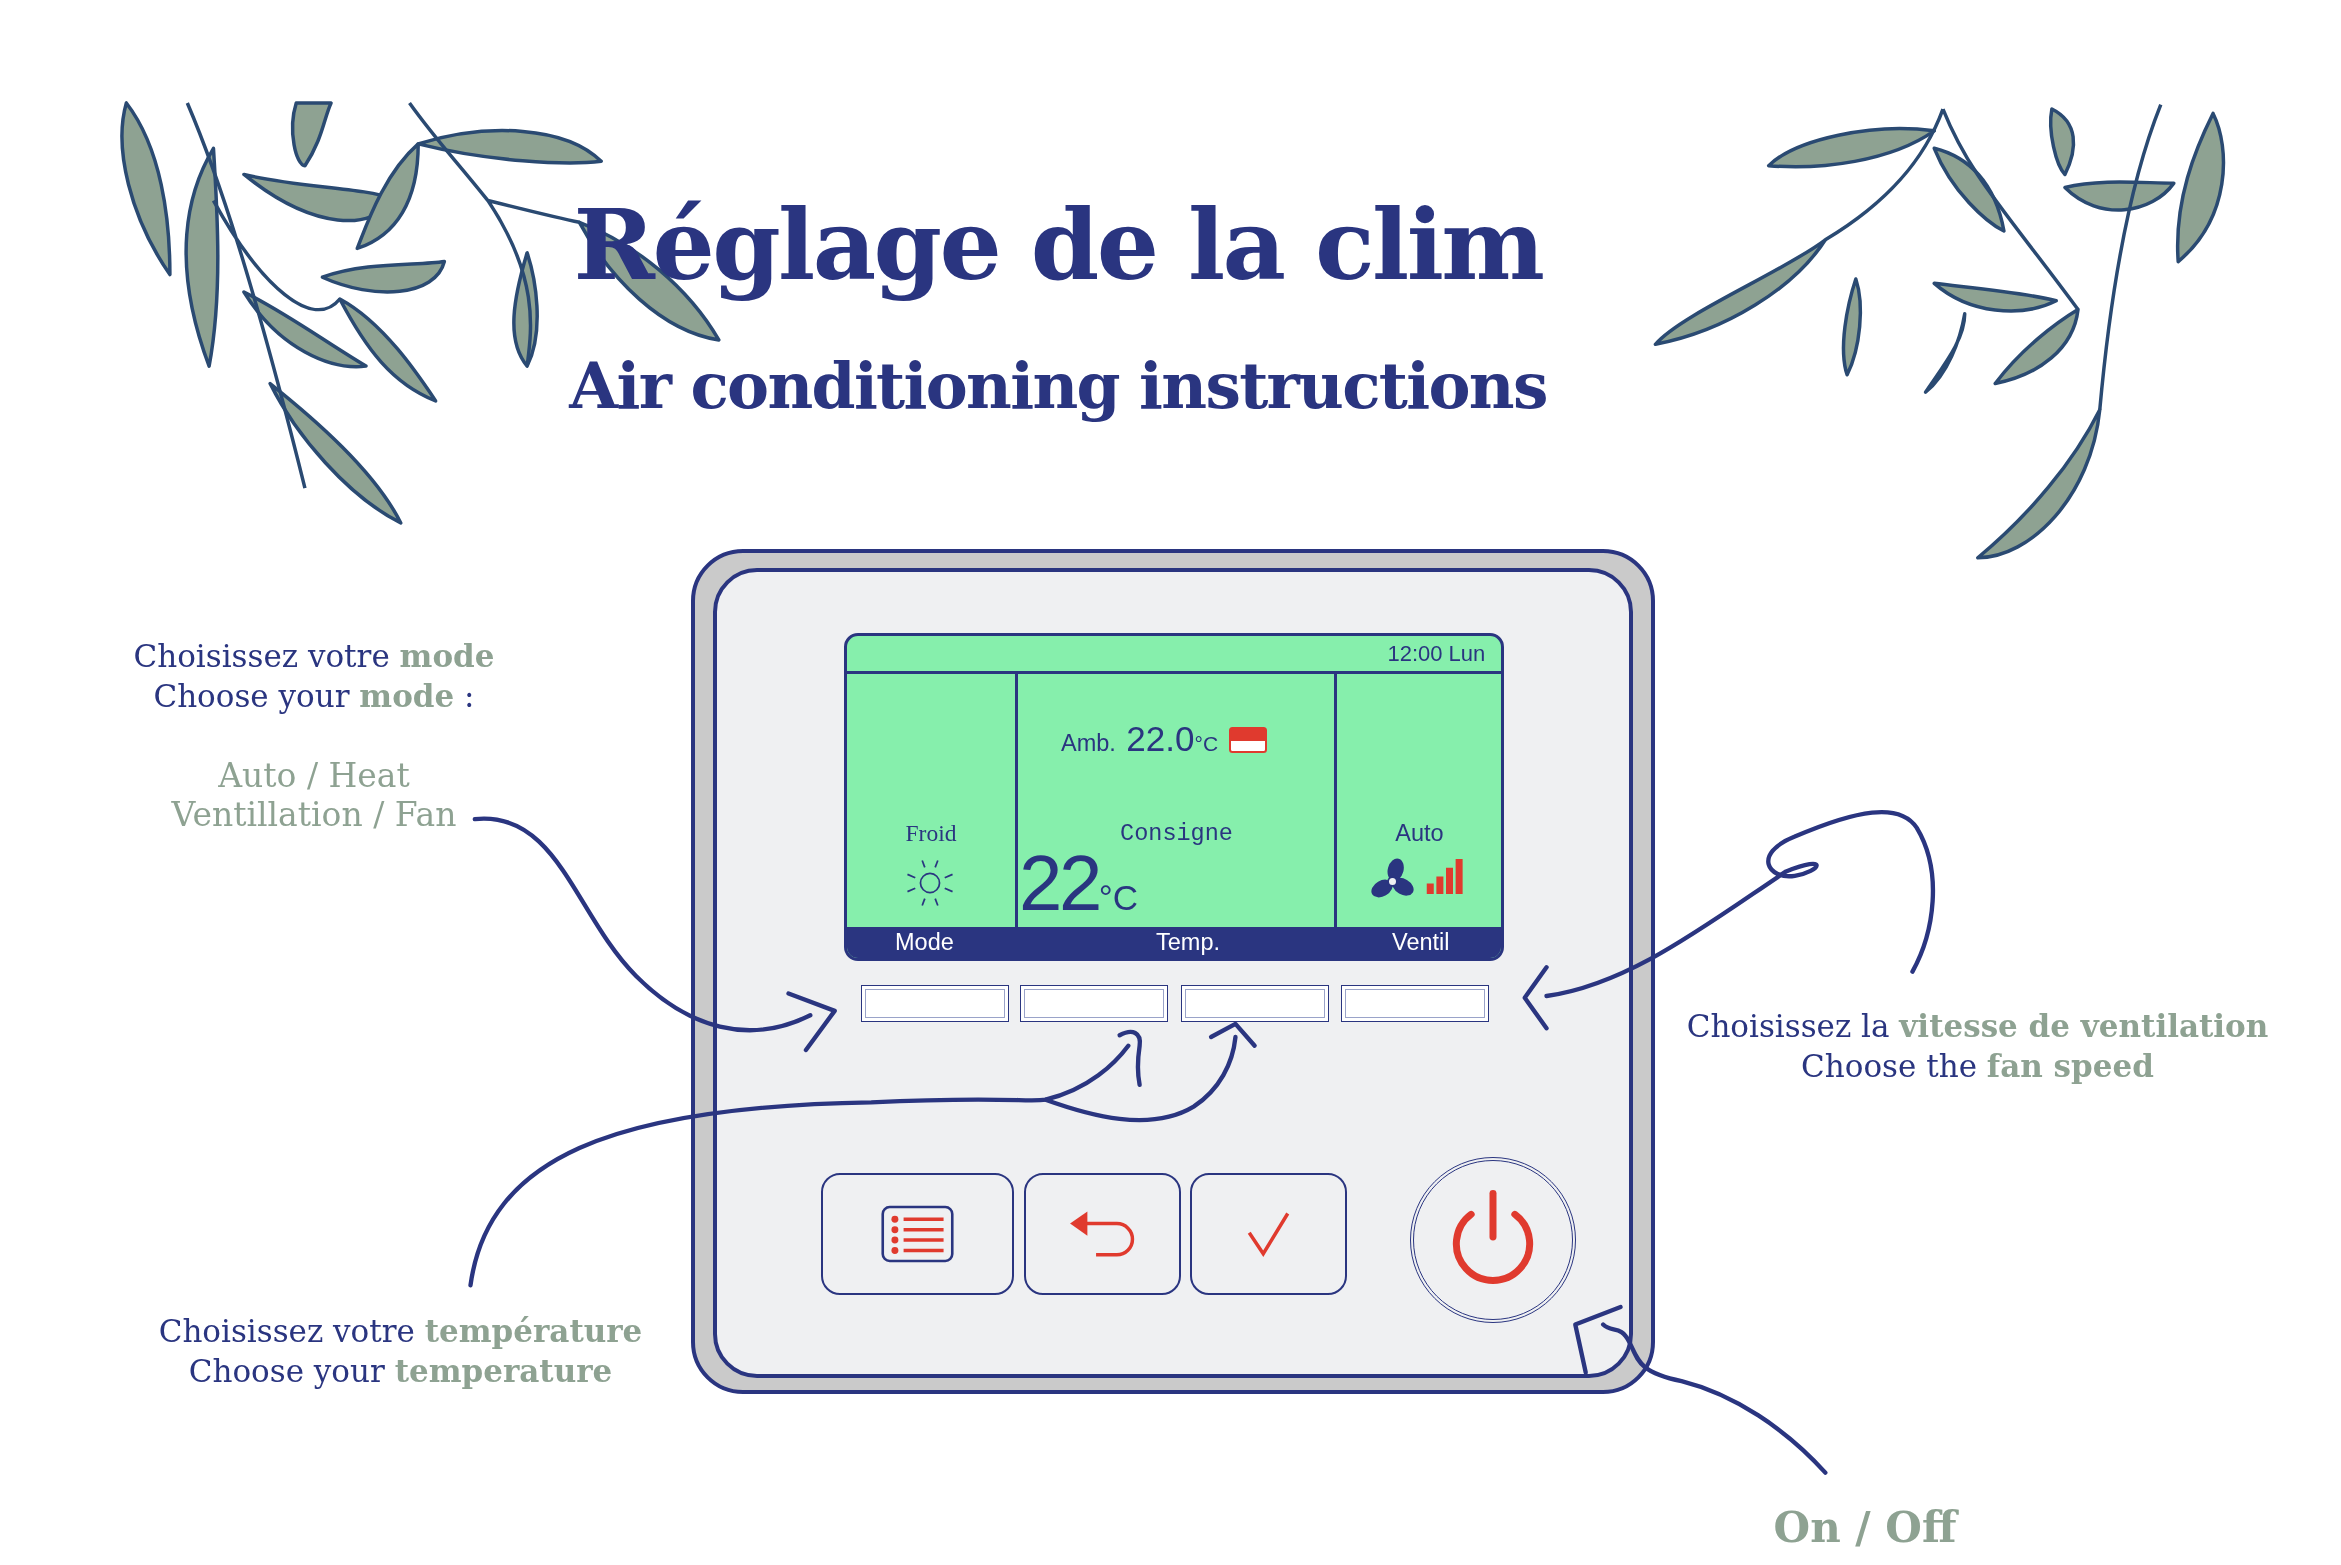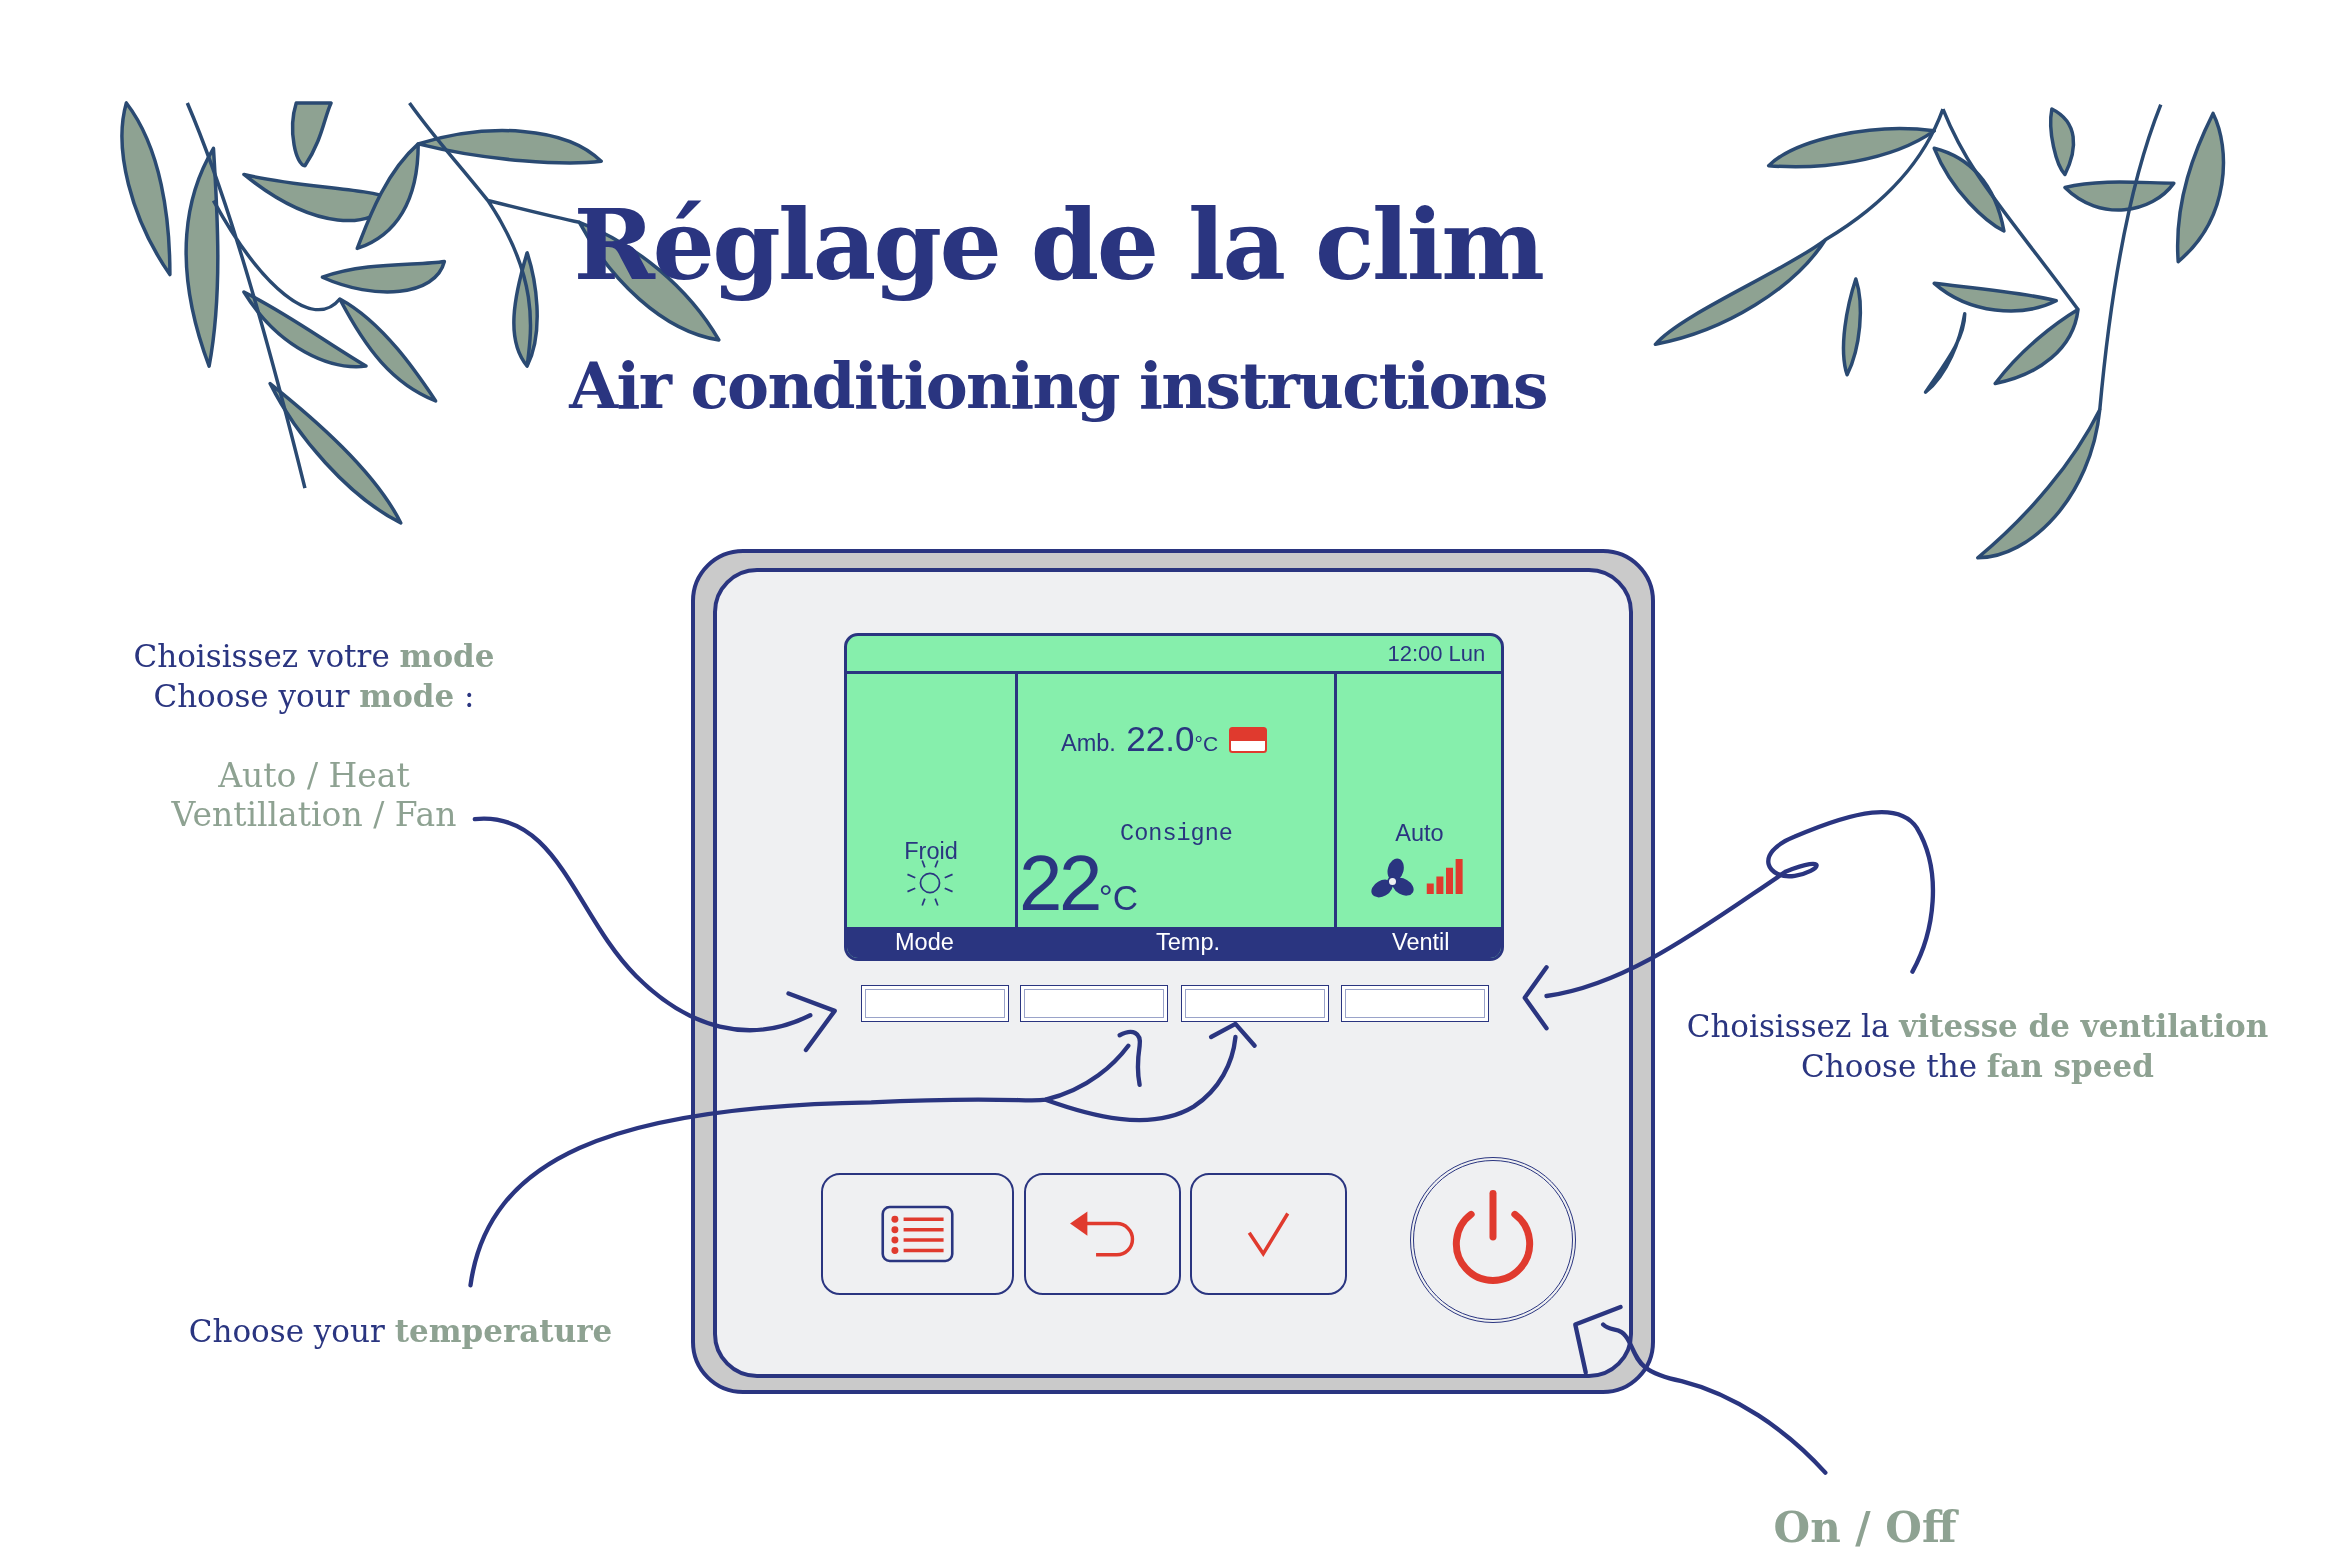--- a/index.html
+++ b/index.html
@@ -20,21 +20,21 @@
   #frame { left:691px; top:549px; width:964px; height:845px; background:#cacaca; border:4.4px solid #2a3580; border-radius:52px; box-sizing:border-box; }
   #panel { left:713px; top:568px; width:920px; height:810px; background:#eff0f2; border:4.4px solid #2a3580; border-radius:44px; box-sizing:border-box; }
   #screen { left:844px; top:633px; width:660px; height:328px; background:#86efac; border:3.5px solid #2a3580; border-radius:14px; box-sizing:border-box; overflow:hidden; font-family:"Liberation Sans", sans-serif; color:#2a3580; }
   #screen .topbar { position:absolute; left:0; top:0; right:0; height:35px; border-bottom:3.5px solid #2a3580; }
   #clock { position:absolute; right:15.7px; top:5.2px; font-size:22px; }
   .col { position:absolute; top:38px; bottom:31px; }
   #col-mode { left:0; width:168px; border-right:3.5px solid #2a3580; }
   #col-temp { left:172px; width:315px; border-right:3.5px solid #2a3580; }
   #col-fan { left:491px; right:0; }
   .lbl { position:absolute; left:0; right:0; text-align:center; font-size:23.5px; }
-  #mode-name { top:164px; }
+  #mode-name { top:146px;font-family:Liberation Serif, serif; }
   #sun { position:absolute; left:57px; top:183px; width:52px; height:52px; }
   #amb { position:absolute; left:42px; top:45px; font-size:23.5px; white-space:nowrap; }
   #amb-val { font-size:35px; margin-left:10.5px; }
   #amb-unit { font-size:21px; }
   #remote-icon { display:inline-block; width:38px; height:26px; border:2.6px solid #e03a2e; border-radius:3.5px; margin-left:10.5px; vertical-align:-1.7px; box-sizing:border-box; background:linear-gradient(#e03a2e 0 55%, #fff 55%); }
   #consigne { top:146px;font-family:Liberation Mono, monospace; }
   #setpoint { position:absolute; left:0; right:0; top:170px; }
   #sp-val { font-size:78px; line-height:78px; letter-spacing:-3.5px; }
   #sp-unit { font-size:35px; }
   #fan-mode { top:146px; }
@@ -98,20 +98,21 @@
   <div>Auto / Heat</div>
   <div>Ventillation / Fan</div>
 </div>
 
 <div class="abs note" id="note-fan">
   <div><span>Choisissez la </span><span class="hl">vitesse de ventilation</span></div>
   <div><span>Choose the </span><span class="hl">fan speed</span></div>
 </div>
 
 <div class="abs note" id="note-temp">
+  <div><span>Choisissez votre </span><span class="hl">température</span></div>
   <div><span>Choose your </span><span class="hl">temperature</span></div>
 </div>
 
 <div class="abs" id="onoff">On / Off</div>
 
 <div class="abs" id="frame"></div>
 <div class="abs" id="panel"></div>
 
 <div class="abs" id="screen">
   <div class="topbar">

